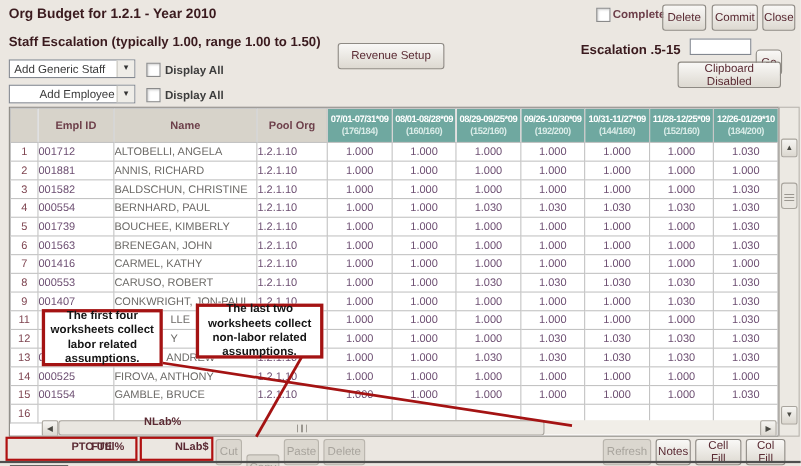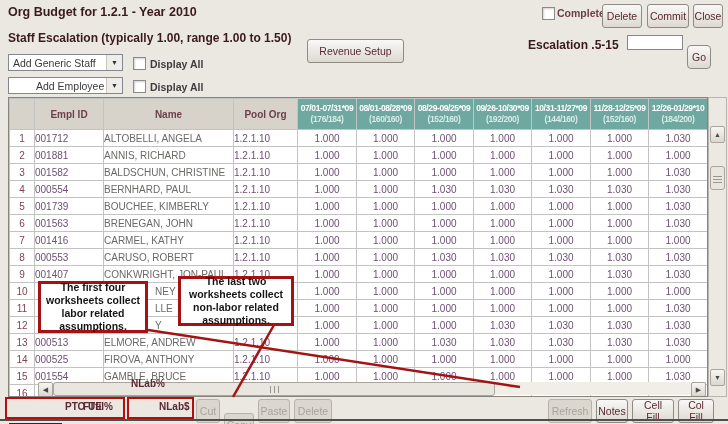--- a/index.html
+++ b/index.html
@@ -64,20 +64,21 @@
   <span class="cb-lbl" style="left:557px;top:7px;color:#6d3f4a;">Complete</span>
   <button class="btn" style="left:602px;top:4px;width:40px;height:17px;">Delete</button>
   <button class="btn" style="left:647px;top:4px;width:42px;height:17px;">Commit</button>
   <button class="btn" style="left:693px;top:4px;width:30px;height:17px;">Close</button>
 
   <div class="abs lbl-bold" style="left:8px;top:31px;">Staff Escalation (typically 1.00, range 1.00 to 1.50)</div>
   <button class="btn" style="left:307px;top:39px;width:97px;height:17px;">Revenue Setup</button>
   <div class="abs lbl-bold" style="left:528px;top:38px;">Escalation .5-15</div>
   <input class="input-box" style="left: 627px; top: 35px; width: 56px; height: 15px;" value="">
   <button class="btn" style="left:687px;top:45px;width:24px;height:18px;border-radius:4px;">Go</button>
+  <button class="btn" style="left:616px;top:56px;width:94px;height:16px;">Clipboard Disabled</button>
 
   <div class="dd" style="left:8px;top:54px;">
     <span>Add Generic Staff</span>
     <span class="arrow">▼</span>
   </div>
   <span class="cb" style="left:133px;top:57px;"></span>
   <span class="cb-lbl" style="left:150px;top:58px;">Display All</span>
 
   <div class="dd" style="left:8px;top:77px;padding-left:27px;">
     <span>Add Employee</span>
@@ -249,33 +250,20 @@
             <td class="pool">1.2.1.10</td>
             <td class="val">1.000</td>
             <td class="val">1.000</td>
             <td class="val">1.000</td>
             <td class="val">1.000</td>
             <td class="val">1.000</td>
             <td class="val">1.030</td>
             <td class="val">1.030</td>
           </tr>
           <tr class="obscured">
-            <td class="num">10</td>
-            <td class="id"></td>
-            <td class="name">NEY</td>
-            <td class="pool"></td>
-            <td class="val">1.000</td>
-            <td class="val">1.000</td>
-            <td class="val">1.000</td>
-            <td class="val">1.000</td>
-            <td class="val">1.000</td>
-            <td class="val">1.000</td>
-            <td class="val">1.000</td>
-          </tr>
-          <tr class="obscured">
             <td class="num">11</td>
             <td class="id"></td>
             <td class="name">LLE</td>
             <td class="pool"></td>
             <td class="val">1.000</td>
             <td class="val">1.000</td>
             <td class="val">1.000</td>
             <td class="val">1.000</td>
             <td class="val">1.000</td>
             <td class="val">1.000</td>

